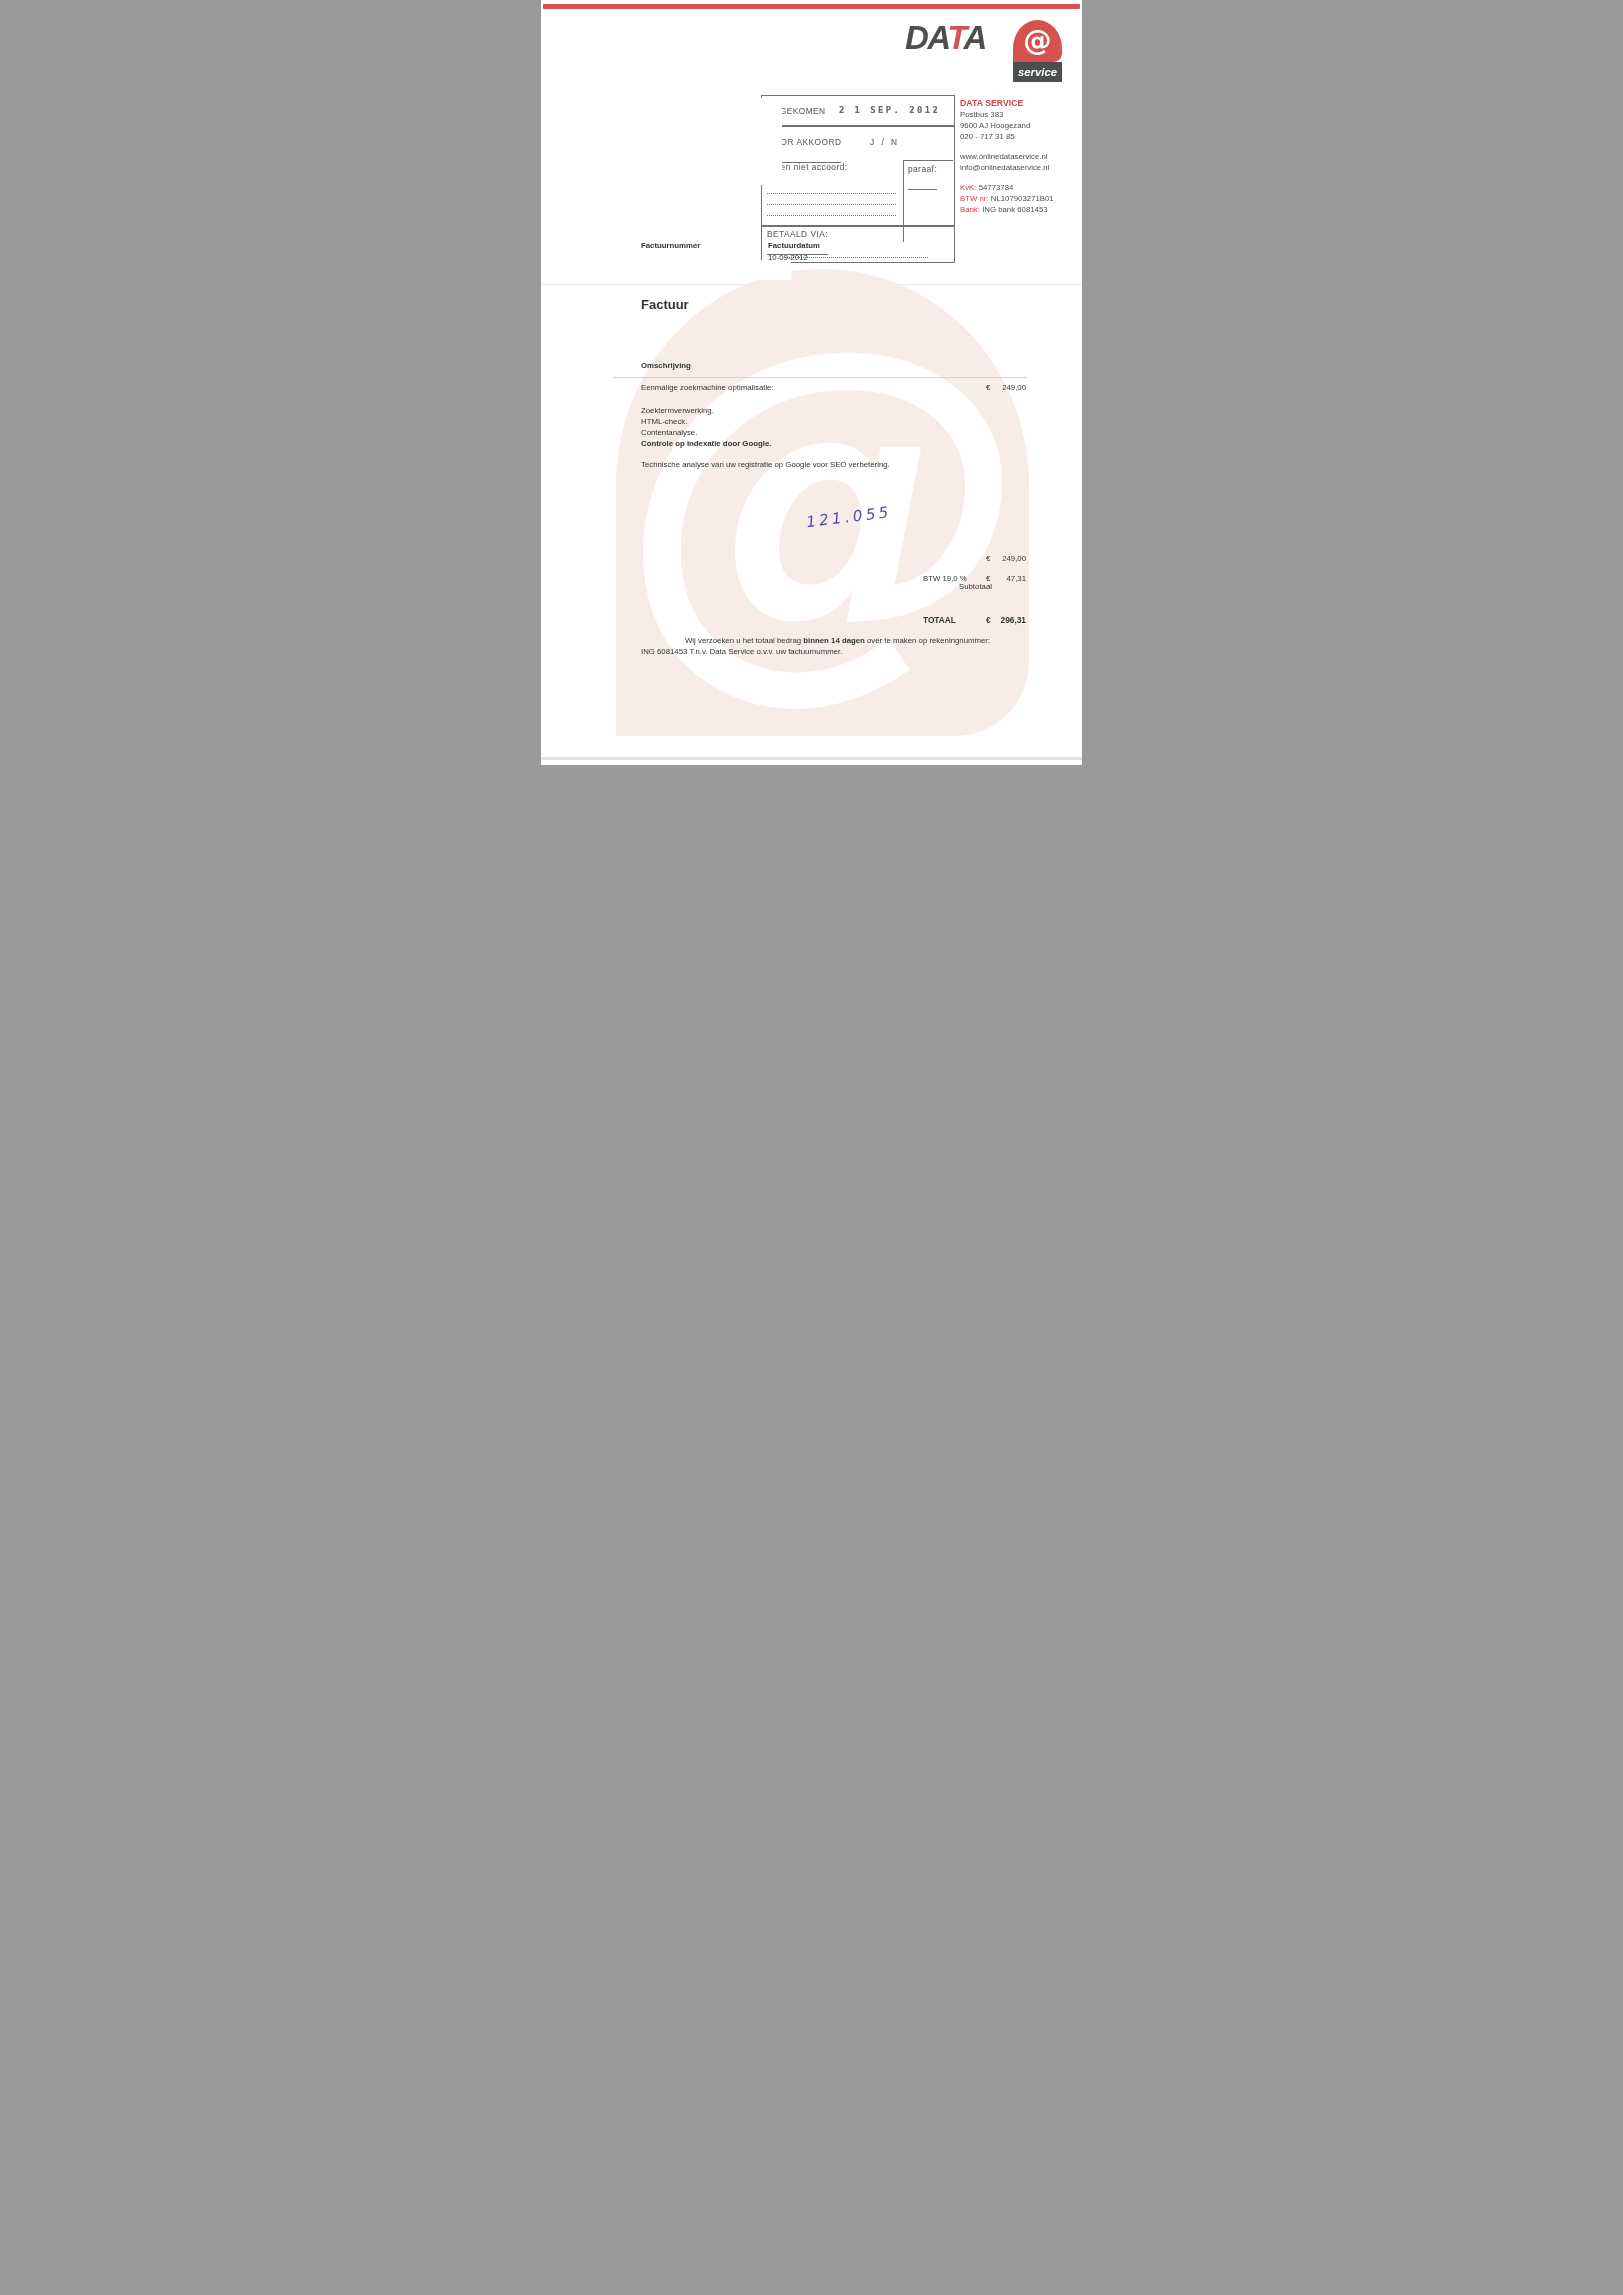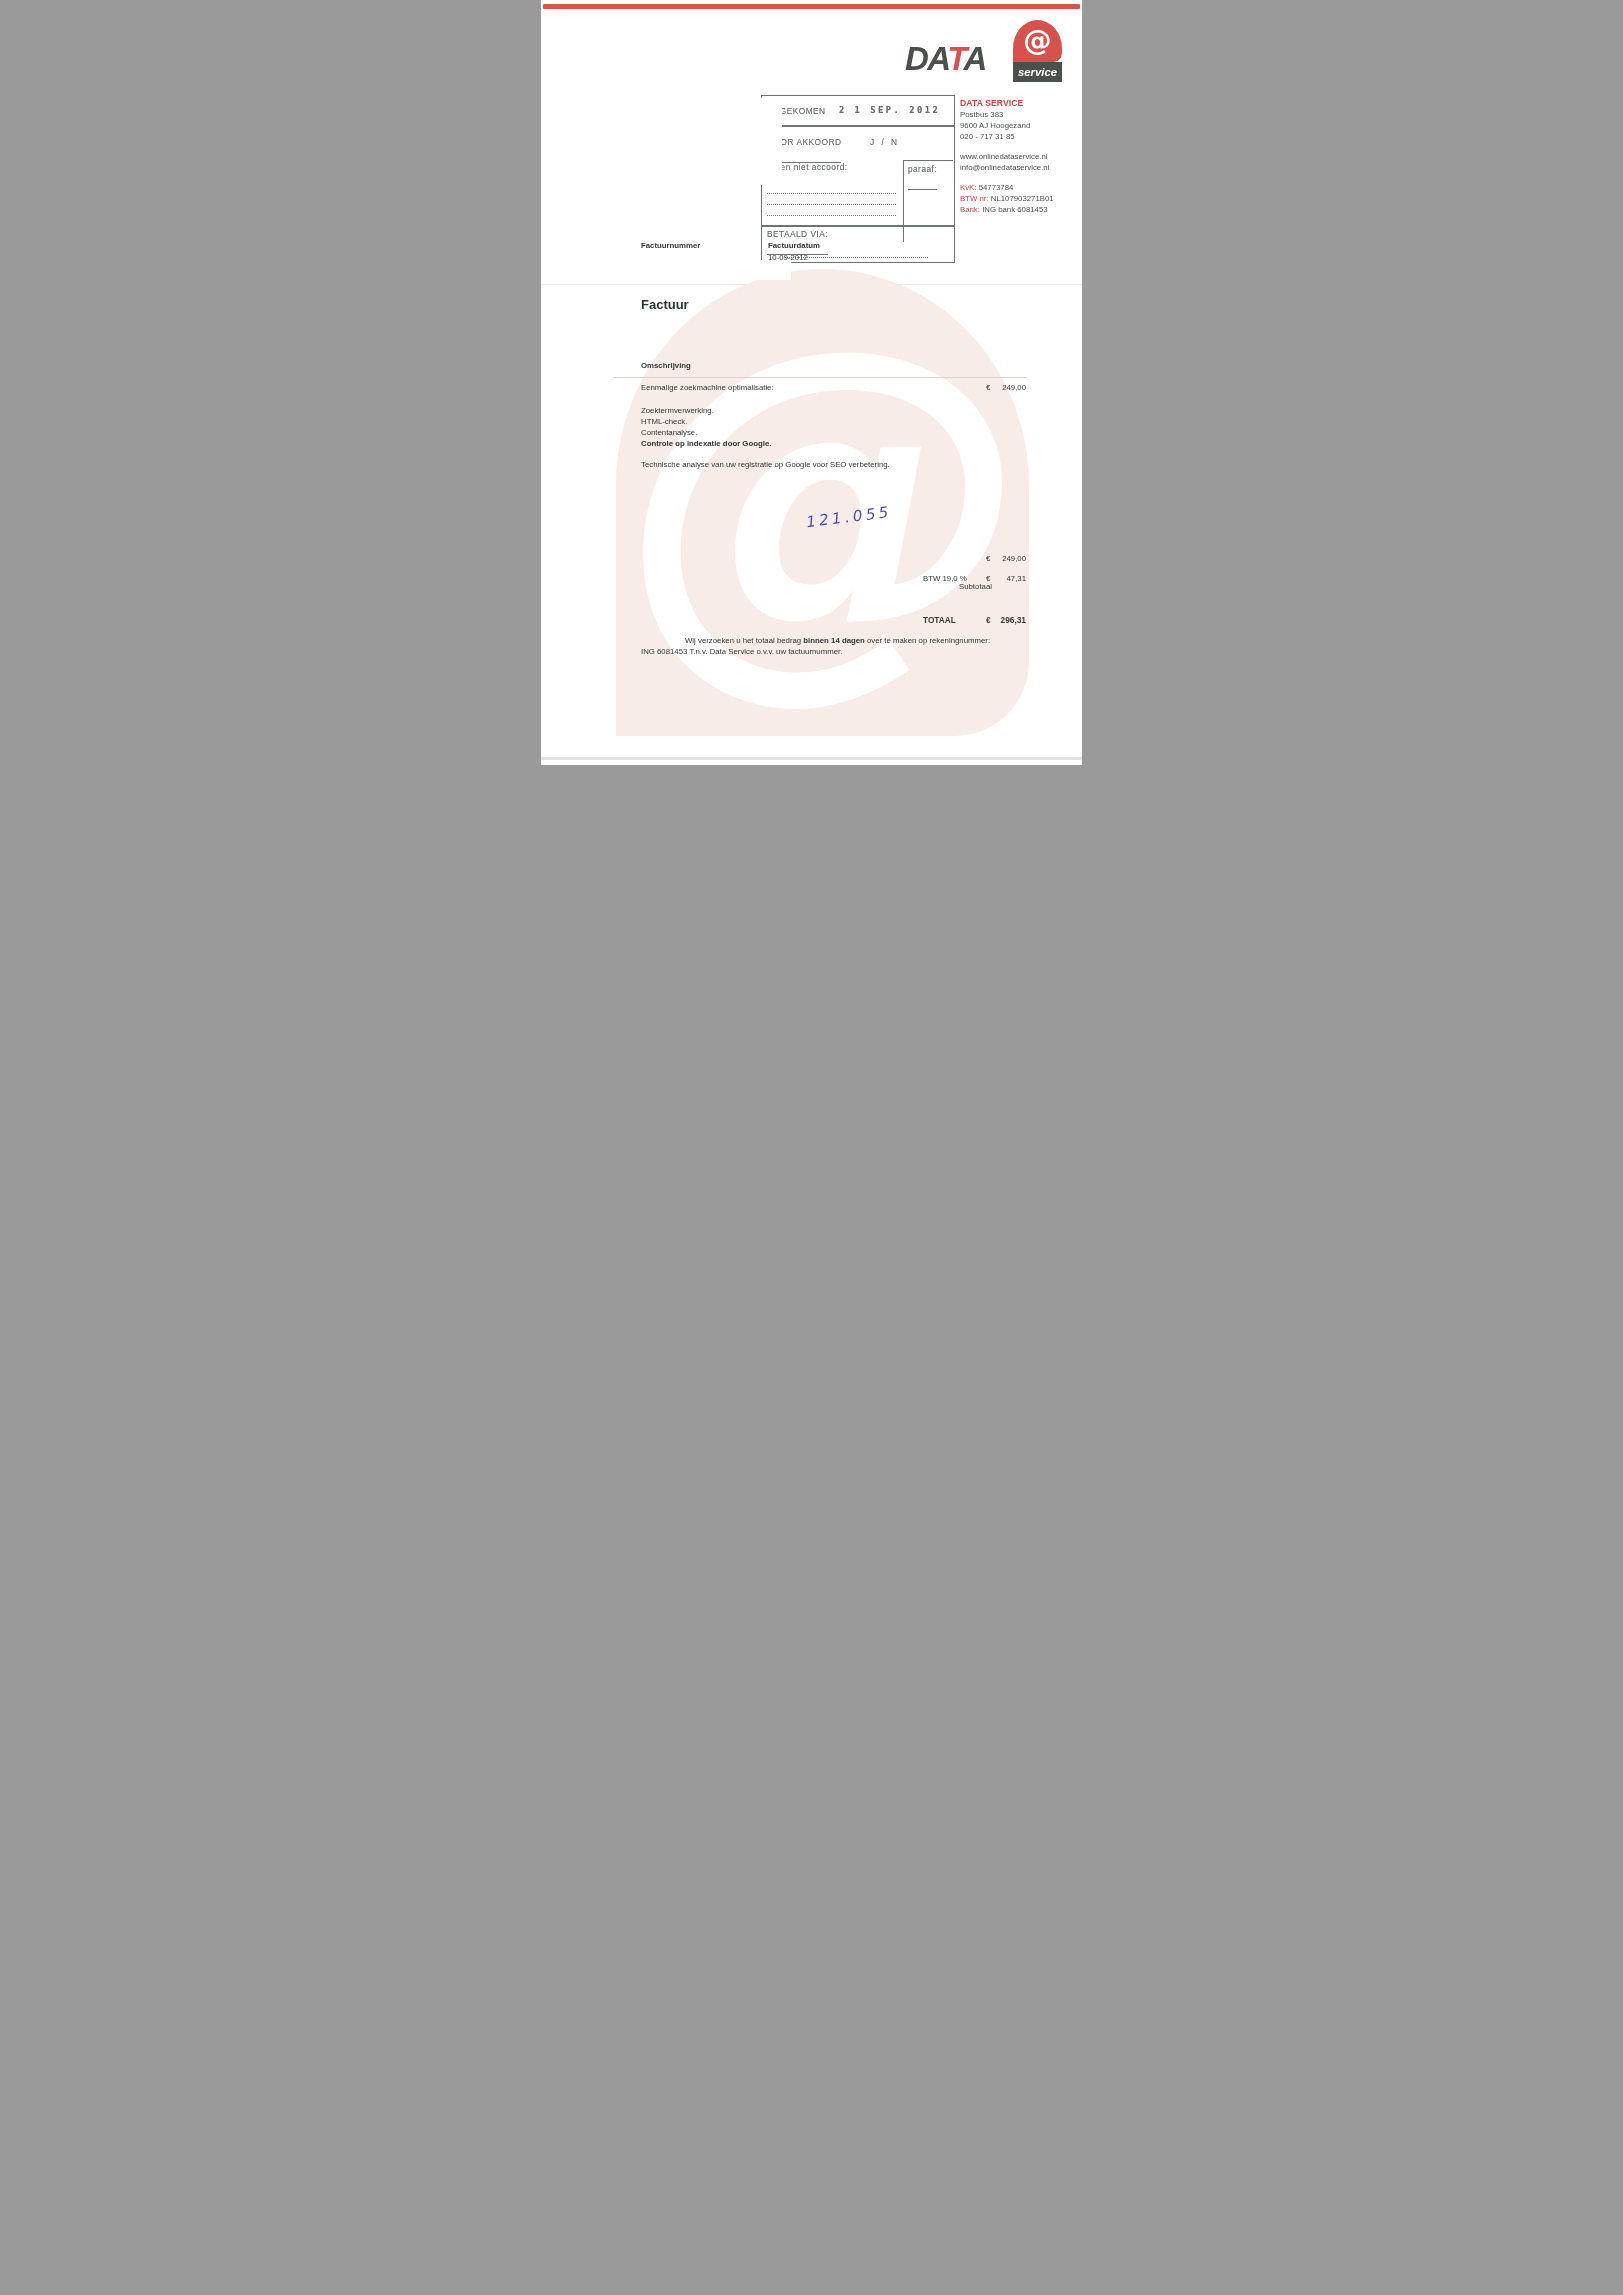--- a/index.html
+++ b/index.html
@@ -13,21 +13,21 @@
   .top-bar{left:2px;top:4.4px;width:537px;height:4.4px;background:#d6534f;border-radius:1px;z-index:3;}
   .bottom-strip{left:0;top:757px;width:541px;height:3.4px;background:#dfe4de;z-index:3;}
   .artifact-line{left:0;top:284px;width:541px;height:0.5px;background:#ecebe7;z-index:0;}
   
   .watermark{left:75px;top:269px;width:413px;height:467px;z-index:0;}
   .wm-blob{position:absolute;left:0;top:0;width:100%;height:100%;background:#f8ece9;
     border-radius:206px 206px 74px 0 / 216px 216px 74px 0;}
   .wm-at{position:absolute;left:8.8px;top:25.5px;font-size:407px;line-height:1;
     font-weight:bold;font-style:italic;color:#ffffff;font-family:"DejaVu Sans",sans-serif;}
   
-  .logo-text{left:364px;top:42px;font-size:33px;font-weight:bold;font-style:italic;
+  .logo-text{left:364px;top:21px;font-size:33px;font-weight:bold;font-style:italic;
     letter-spacing:-1.5px;color:#4b504c;z-index:3;line-height:1;}
   .logo-text .red{color:#d6524e;}
   .logo-blob{left:472px;top:19.6px;width:49px;height:42px;background:#d6524e;
     border-radius:24.5px 24.5px 8.8px 0 / 28.4px 28.4px 8.8px 0;z-index:3;
     display:flex;align-items:center;justify-content:center;}
   .logo-at{color:#ffffff;font-size:28.4px;font-weight:bold;font-family:"DejaVu Sans",sans-serif;}
   .logo-service{left:472px;top:62px;width:49px;height:19.6px;background:#4b504c;z-index:3;
     display:flex;align-items:center;justify-content:center;}
   .logo-service span{color:#fff;font-style:italic;font-weight:bold;font-size:11.3px;
     font-family:"Liberation Sans",sans-serif;}

